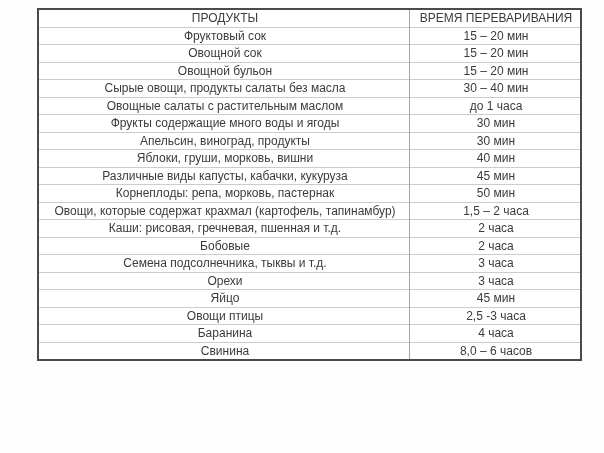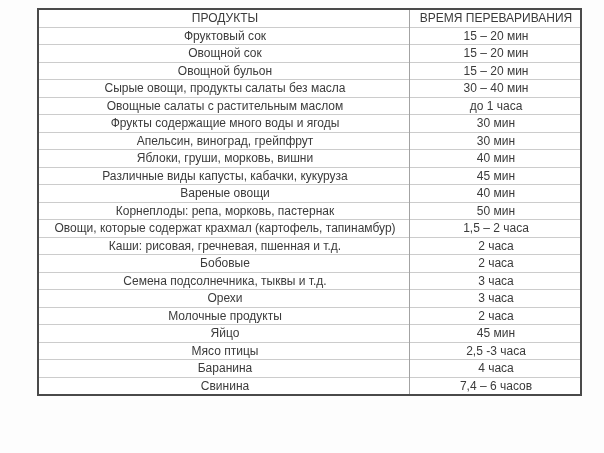--- a/index.html
+++ b/index.html
@@ -84,34 +84,30 @@
           </tr>
           <tr>
             <td class="col-product">Овощные салаты с растительным маслом</td>
             <td class="col-time">до 1 часа</td>
           </tr>
           <tr>
             <td class="col-product">Фрукты содержащие много воды и ягоды</td>
             <td class="col-time">30 мин</td>
           </tr>
           <tr>
-            <td class="col-product">Апельсин, виноград, грейпфрут</td>
+            <td class="col-product">Апельсин, виноград, продукты</td>
             <td class="col-time">30 мин</td>
           </tr>
           <tr>
             <td class="col-product">Яблоки, груши, морковь, вишни</td>
             <td class="col-time">40 мин</td>
           </tr>
           <tr>
             <td class="col-product">Различные виды капусты, кабачки, кукуруза</td>
             <td class="col-time">45 мин</td>
-          </tr>
-          <tr>
-            <td class="col-product">Вареные овощи</td>
-            <td class="col-time">40 мин</td>
           </tr>
           <tr>
             <td class="col-product">Корнеплоды: репа, морковь, пастернак</td>
             <td class="col-time">50 мин</td>
           </tr>
           <tr>
             <td class="col-product">Овощи, которые содержат крахмал (картофель, тапинамбур)</td>
             <td class="col-time">1,5 – 2 часа</td>
           </tr>
           <tr>
@@ -124,35 +120,31 @@
           </tr>
           <tr>
             <td class="col-product">Семена подсолнечника, тыквы и т.д.</td>
             <td class="col-time">3 часа</td>
           </tr>
           <tr>
             <td class="col-product">Орехи</td>
             <td class="col-time">3 часа</td>
           </tr>
           <tr>
-            <td class="col-product">Молочные продукты</td>
-            <td class="col-time">2 часа</td>
-          </tr>
-          <tr>
             <td class="col-product">Яйцо</td>
             <td class="col-time">45 мин</td>
           </tr>
           <tr>
-            <td class="col-product">Мясо птицы</td>
+            <td class="col-product">Овощи птицы</td>
             <td class="col-time">2,5 -3 часа</td>
           </tr>
           <tr>
             <td class="col-product">Баранина</td>
             <td class="col-time">4 часа</td>
           </tr>
           <tr>
             <td class="col-product">Свинина</td>
-            <td class="col-time">7,4 – 6 часов</td>
+            <td class="col-time">8,0 – 6 часов</td>
           </tr>
         </tbody>
     </table>
   </div>
 </div>
 
 </body></html>

